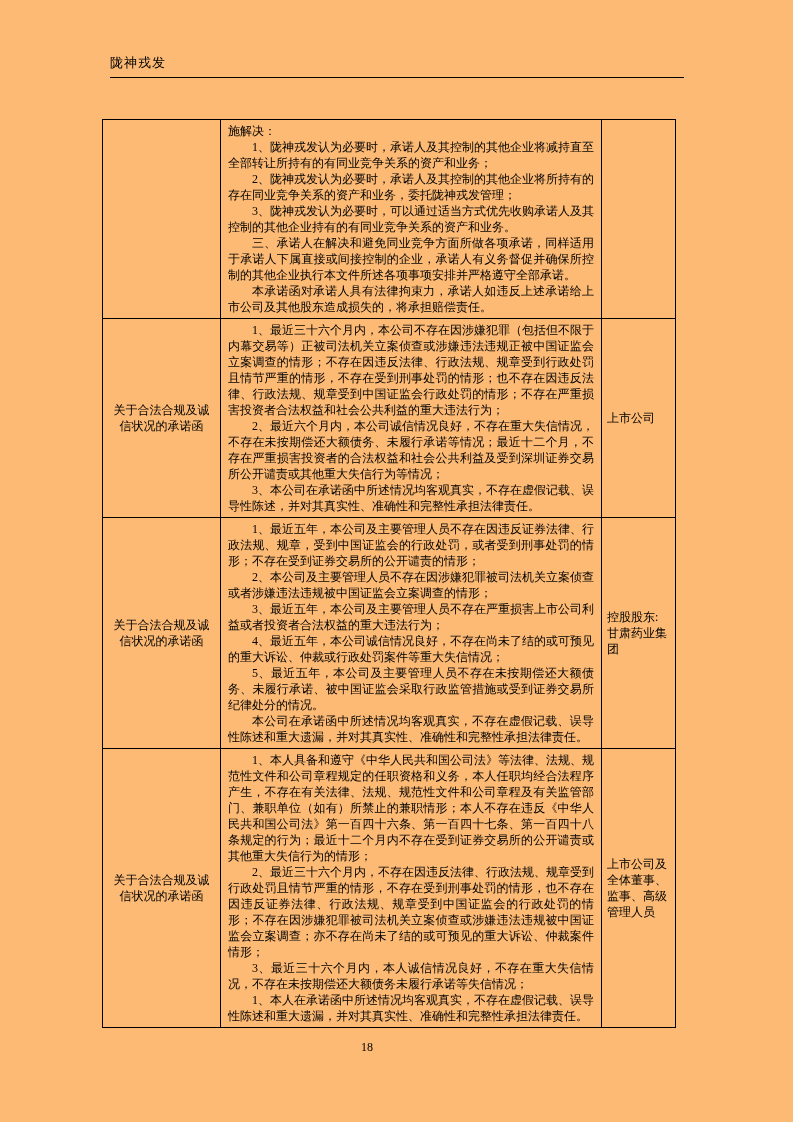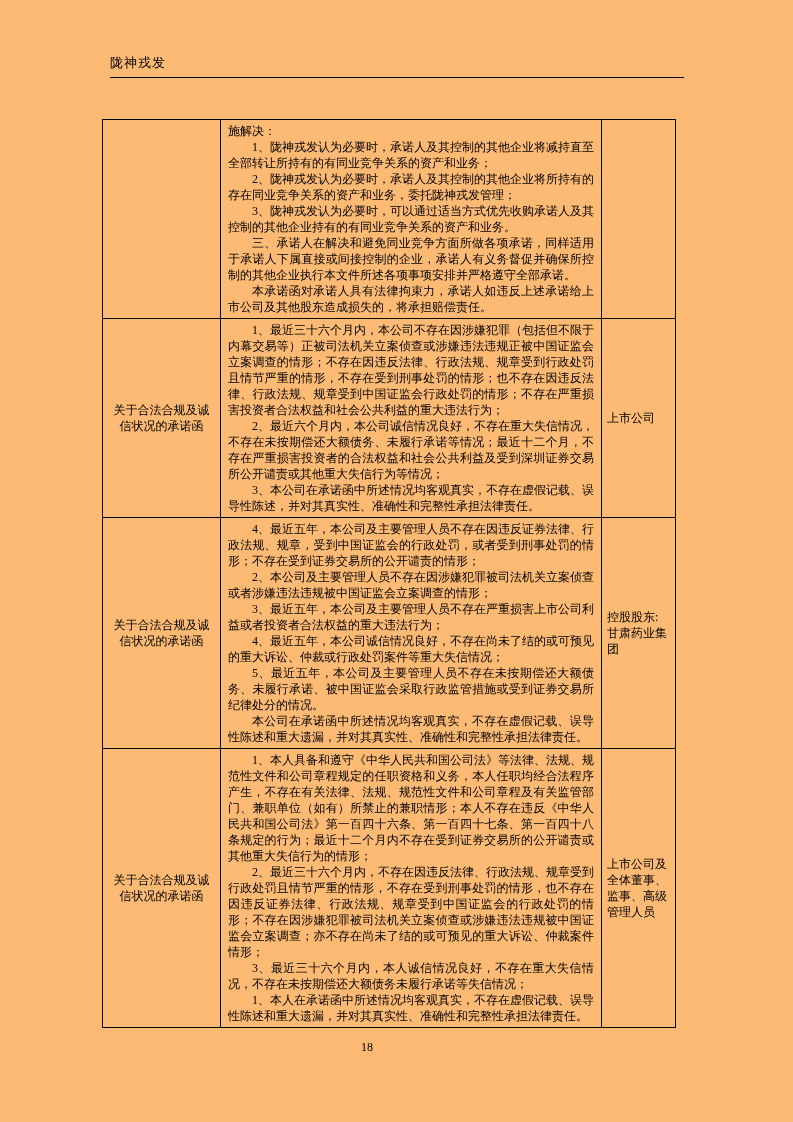--- a/index.html
+++ b/index.html
@@ -96,21 +96,21 @@
           <p class="para">1、最近三十六个月内，本公司不存在因涉嫌犯罪（包括但不限于内幕交易等）正被司法机关立案侦查或涉嫌违法违规正被中国证监会立案调查的情形；不存在因违反法律、行政法规、规章受到行政处罚且情节严重的情形，不存在受到刑事处罚的情形；也不存在因违反法律、行政法规、规章受到中国证监会行政处罚的情形；不存在严重损害投资者合法权益和社会公共利益的重大违法行为；</p>
           <p class="para">2、最近六个月内，本公司诚信情况良好，不存在重大失信情况，不存在未按期偿还大额债务、未履行承诺等情况；最近十二个月，不存在严重损害投资者的合法权益和社会公共利益及受到深圳证券交易所公开谴责或其他重大失信行为等情况；</p>
           <p class="para">3、本公司在承诺函中所述情况均客观真实，不存在虚假记载、误导性陈述，并对其真实性、准确性和完整性承担法律责任。</p>
         </td>
         <td class="party-cell">上市公司</td>
       </tr>
 
       <tr>
         <td class="label-cell">关于合法合规及诚信状况的承诺函</td>
         <td class="content-cell">
-          <p class="para">4、最近五年，本公司及主要管理人员不存在因违反证券法律、行政法规、规章，受到中国证监会的行政处罚，或者受到刑事处罚的情形；不存在受到证券交易所的公开谴责的情形；</p>
+          <p class="para">1、最近五年，本公司及主要管理人员不存在因违反证券法律、行政法规、规章，受到中国证监会的行政处罚，或者受到刑事处罚的情形；不存在受到证券交易所的公开谴责的情形；</p>
           <p class="para">2、本公司及主要管理人员不存在因涉嫌犯罪被司法机关立案侦查或者涉嫌违法违规被中国证监会立案调查的情形；</p>
           <p class="para">3、最近五年，本公司及主要管理人员不存在严重损害上市公司利益或者投资者合法权益的重大违法行为；</p>
           <p class="para">4、最近五年，本公司诚信情况良好，不存在尚未了结的或可预见的重大诉讼、仲裁或行政处罚案件等重大失信情况；</p>
           <p class="para">5、最近五年，本公司及主要管理人员不存在未按期偿还大额债务、未履行承诺、被中国证监会采取行政监管措施或受到证券交易所纪律处分的情况。</p>
           <p class="para">本公司在承诺函中所述情况均客观真实，不存在虚假记载、误导性陈述和重大遗漏，并对其真实性、准确性和完整性承担法律责任。</p>
         </td>
         <td class="party-cell">控股股东:甘肃药业集团</td>
       </tr>
 
       <tr>

